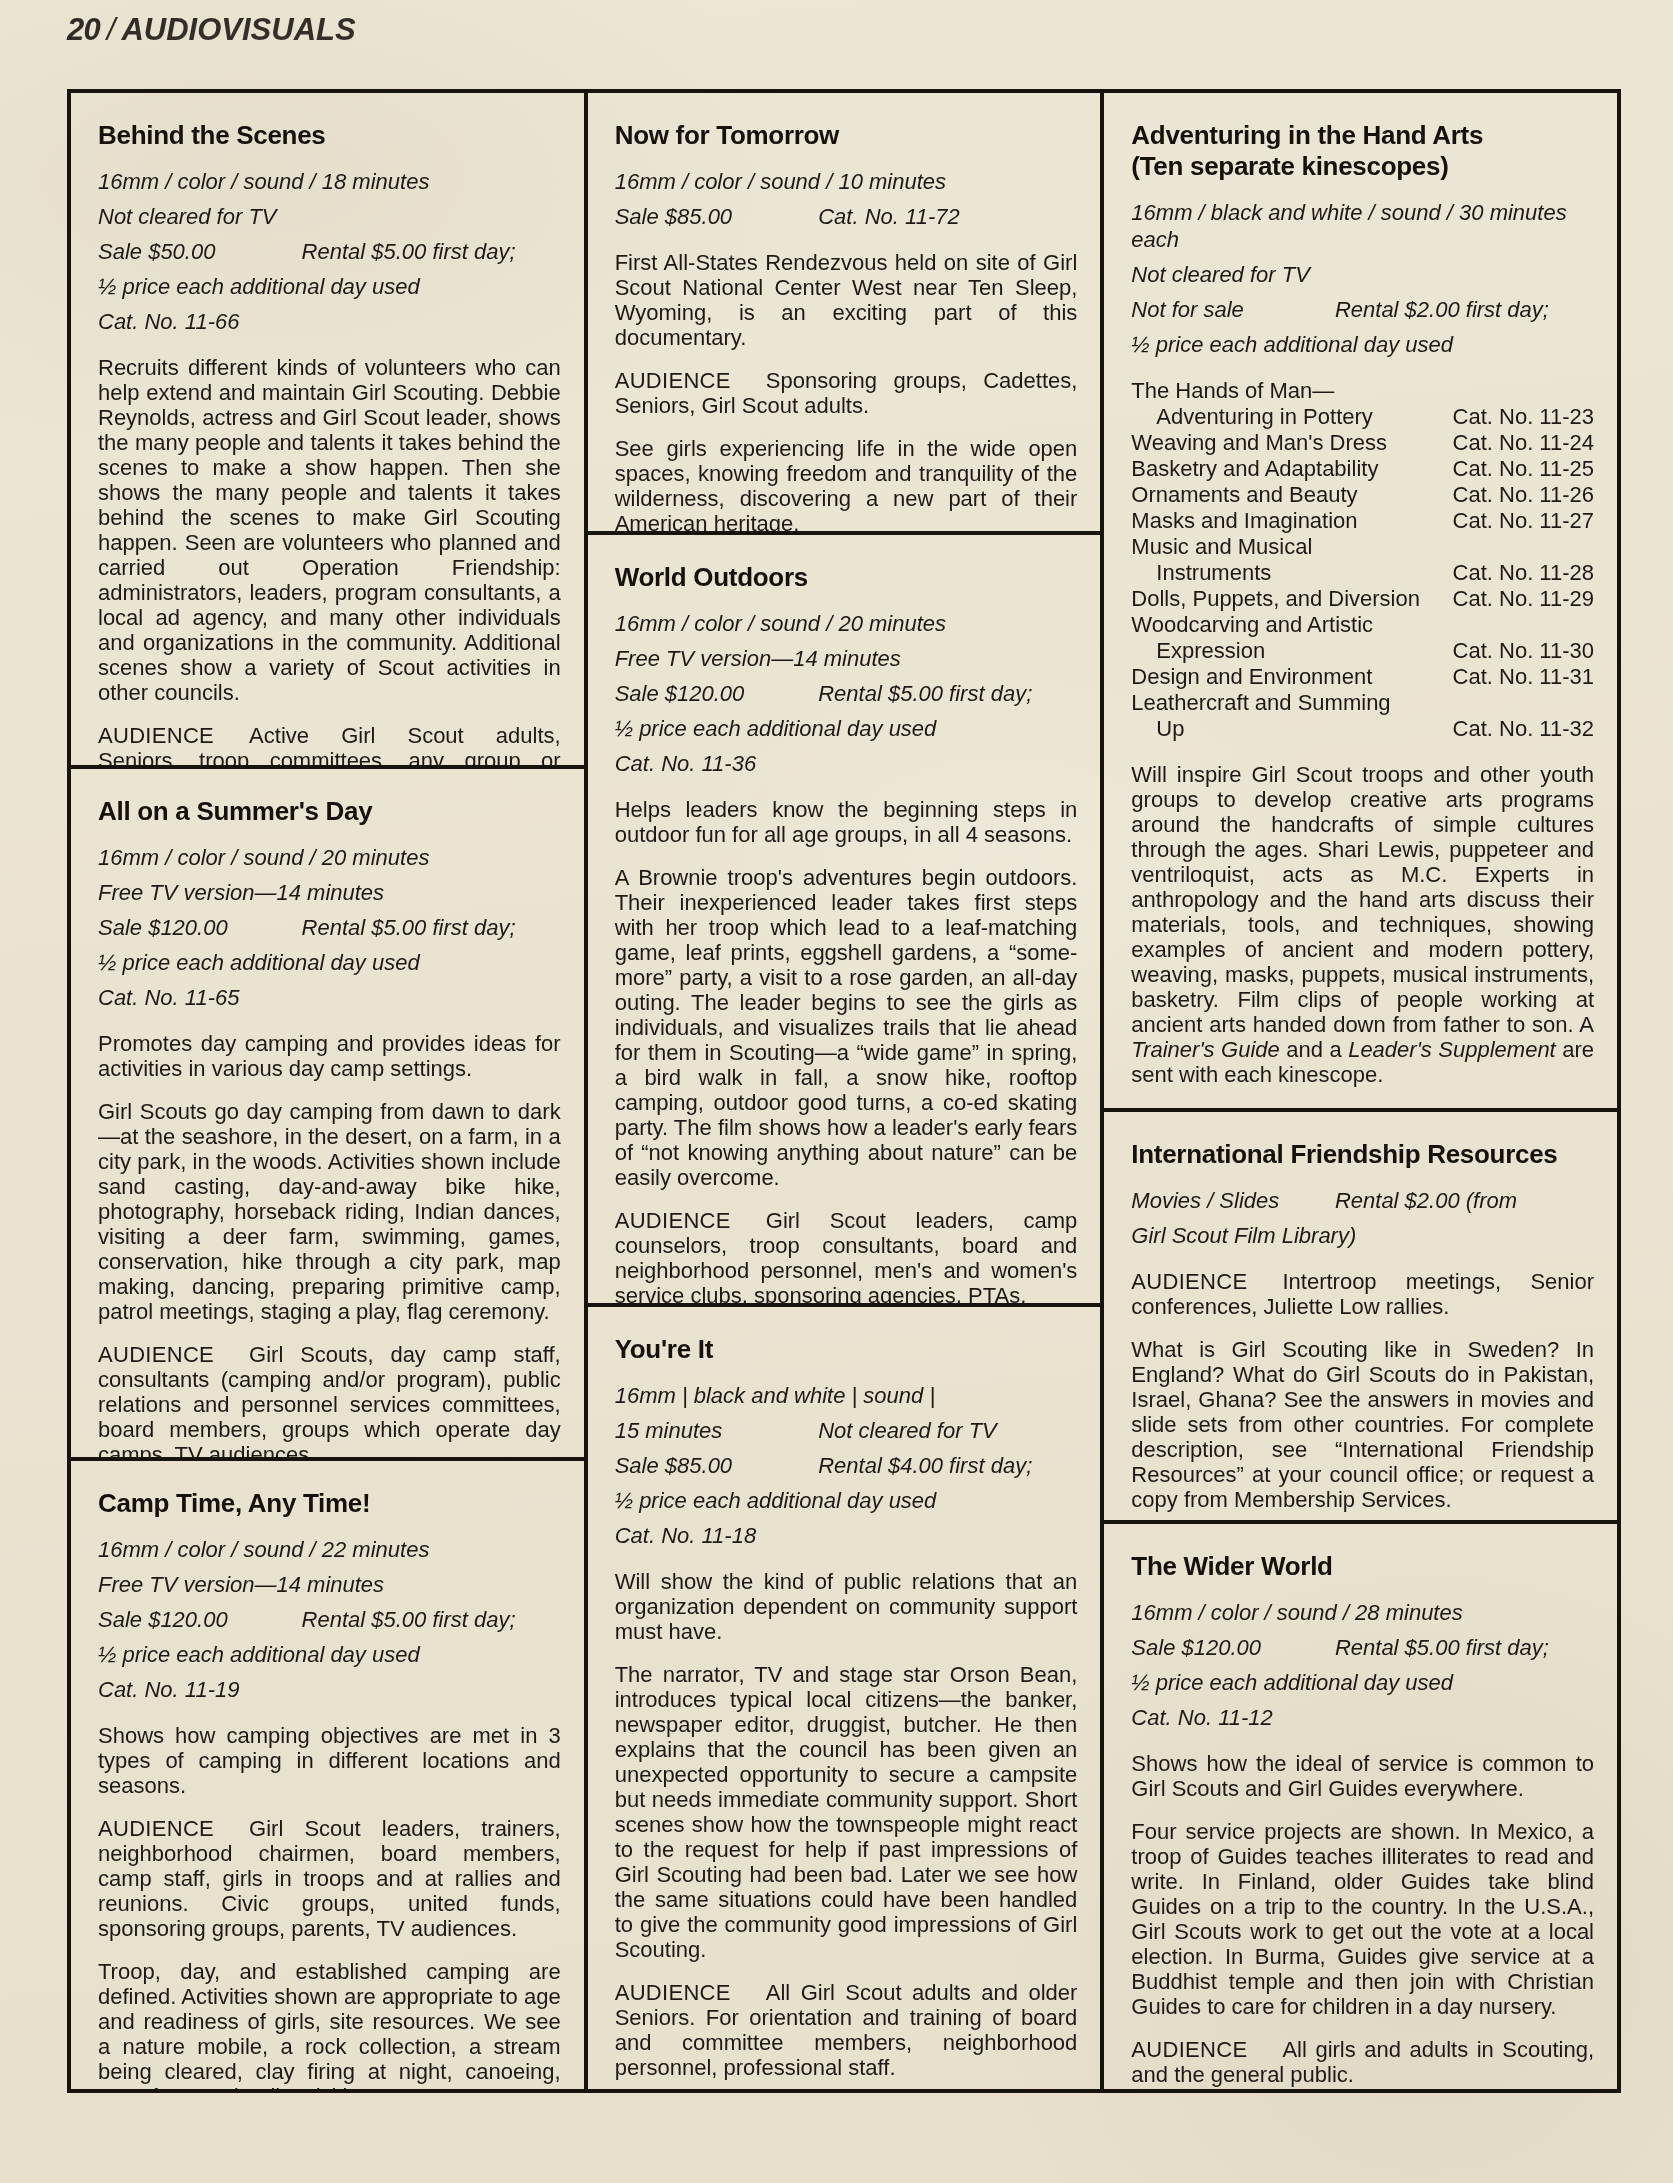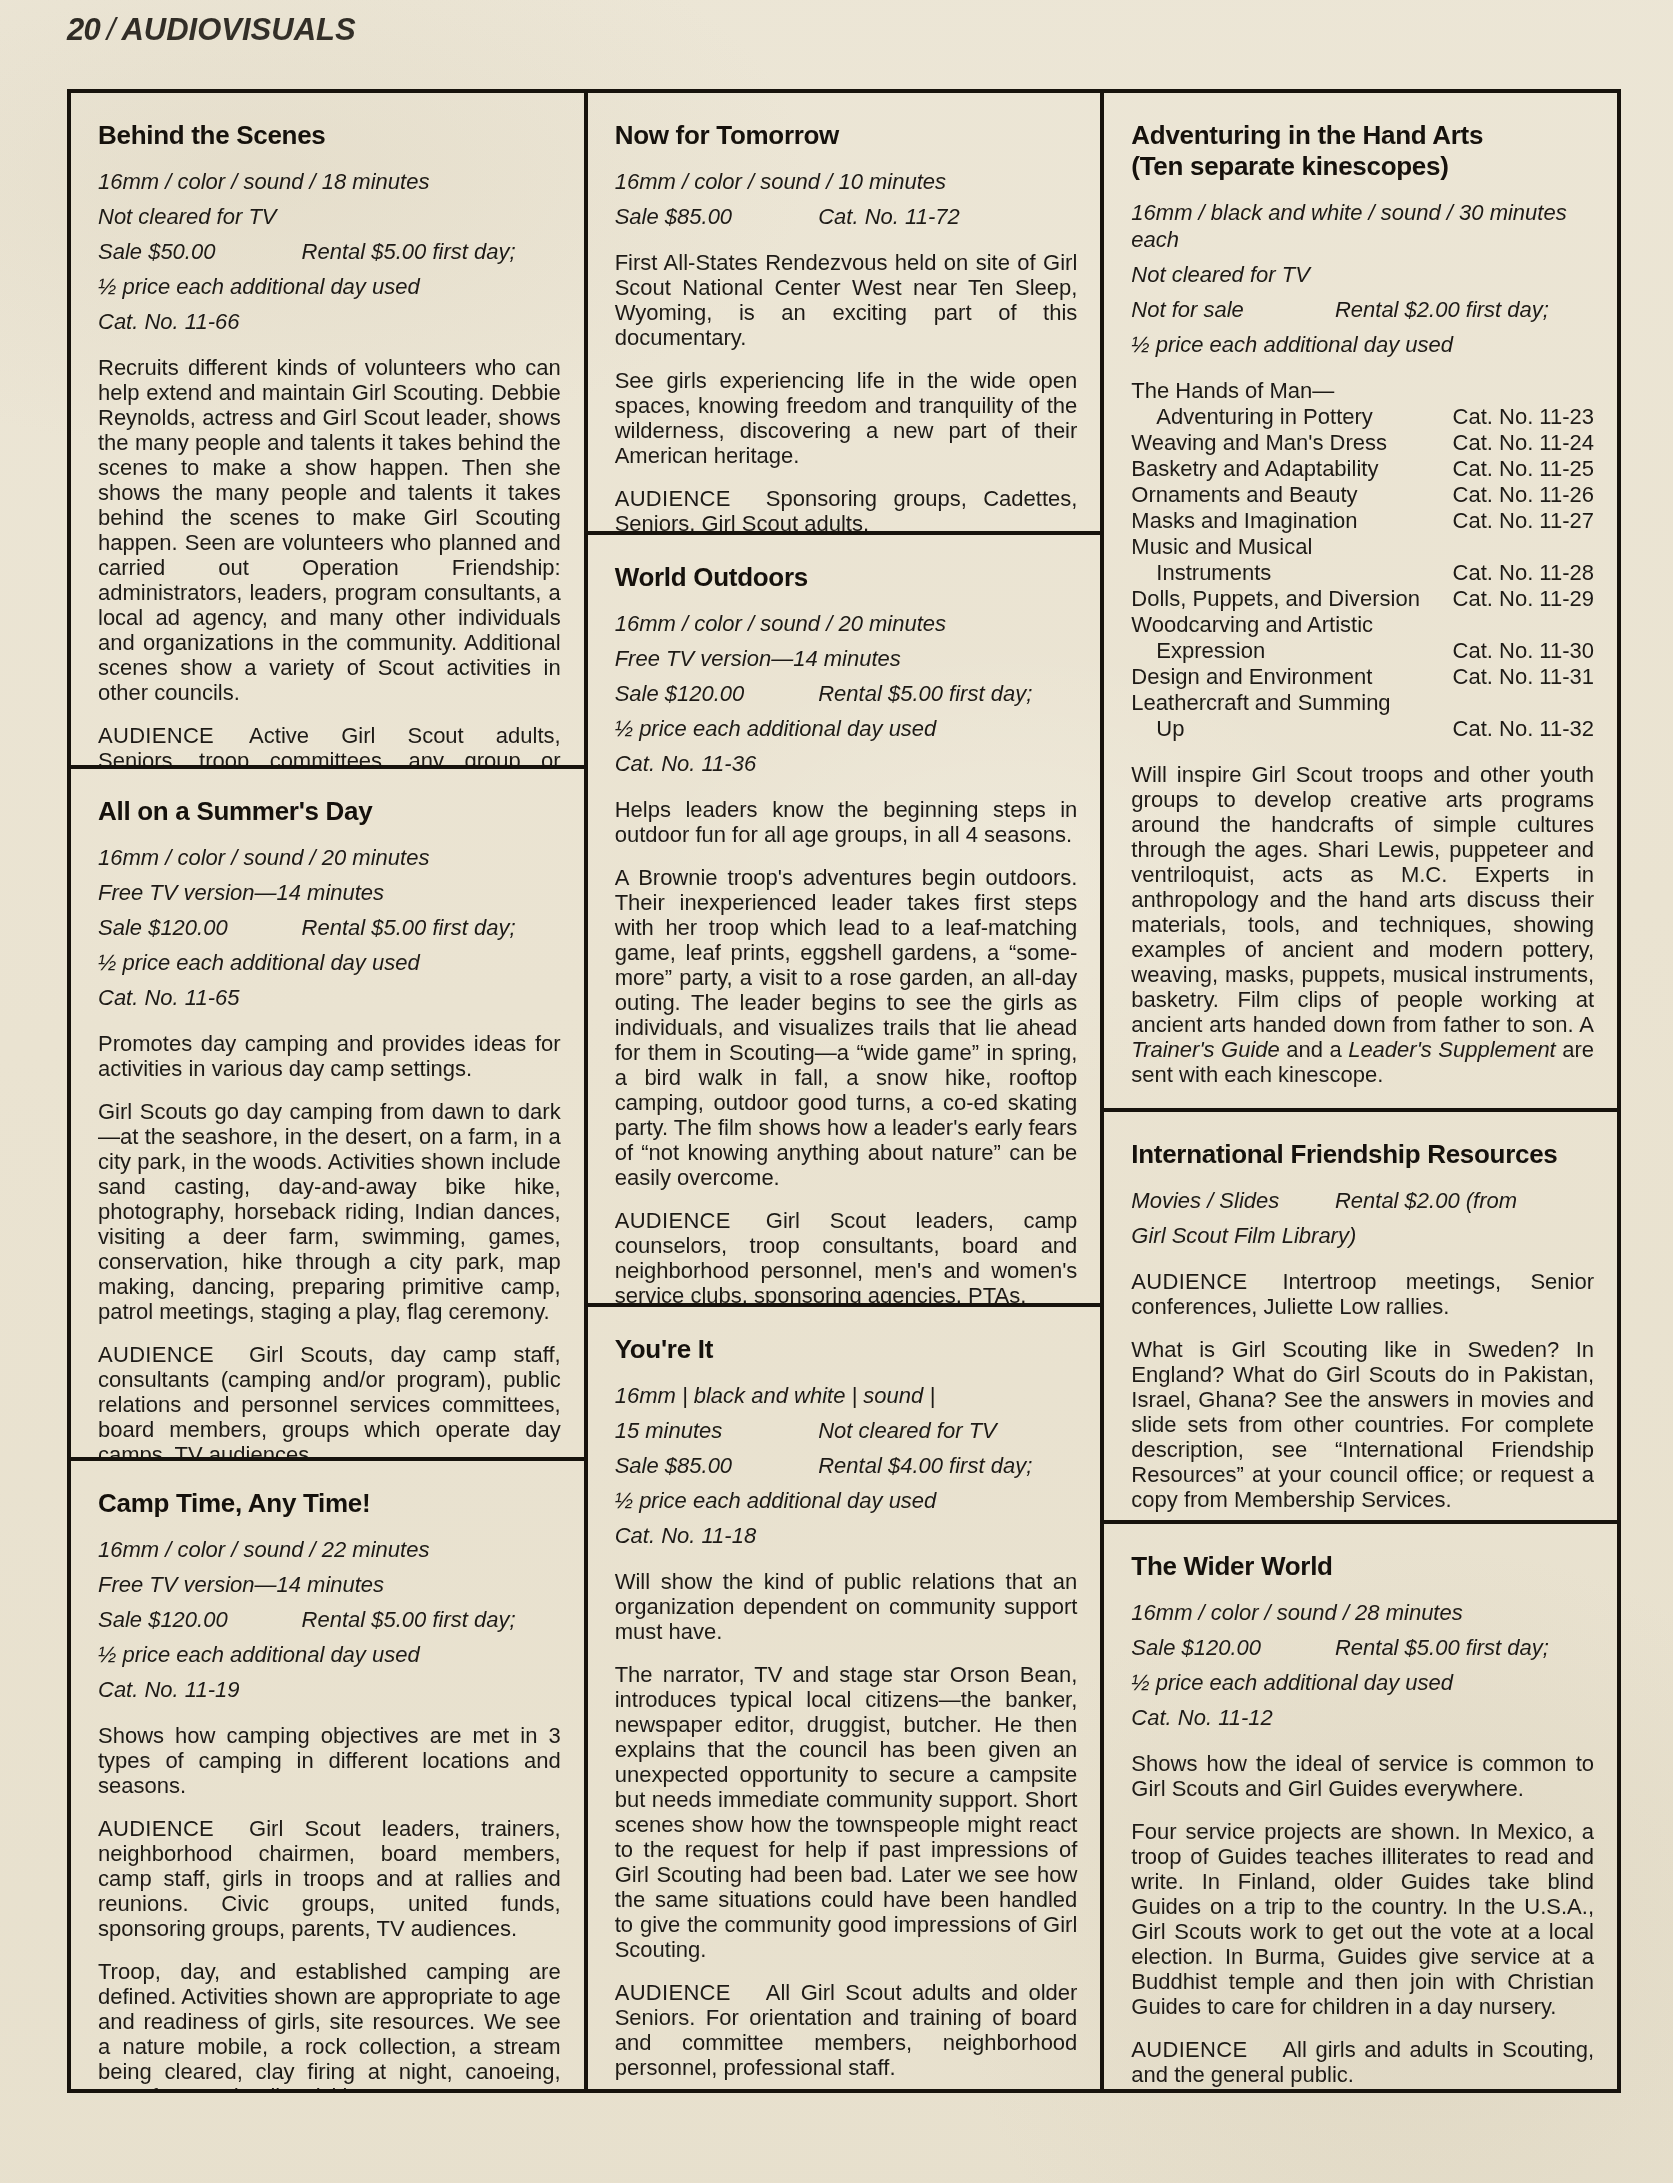--- a/index.html
+++ b/index.html
@@ -133,22 +133,22 @@
     <section class="box" style="height:446px">
       <h2 class="title">Now for Tomorrow</h2>
       <div class="specs">
         <div class="spec">16mm / color / sound / 10 minutes</div>
         <div class="spec split">
           <span class="l">Sale $85.00</span>
           <span class="r">Cat. No. 11-72</span>
         </div>
       </div>
       <p class="para">First All-States Rendezvous held on site of Girl Scout National Center West near Ten Sleep, Wyoming, is an exciting part of this documentary.</p>
+      <p class="para"><span class="aud-label">AUDIENCE</span><span>Sponsoring groups, Cadettes, Seniors, Girl Scout adults.</span></p>
       <p class="para">See girls experiencing life in the wide open spaces, knowing freedom and tranquility of the wilderness, discovering a new part of their American heritage.</p>
-      <p class="para"><span class="aud-label">AUDIENCE</span><span>Sponsoring groups, Cadettes, Seniors, Girl Scout adults.</span></p>
     </section>
 
     <section class="box" style="height:776px">
       <h2 class="title">World Outdoors</h2>
       <div class="specs">
         <div class="spec">16mm / color / sound / 20 minutes</div>
         <div class="spec">Free TV version—14 minutes</div>
         <div class="spec split">
           <span class="l">Sale $120.00</span>
           <span class="r">Rental $5.00 first day;</span>

